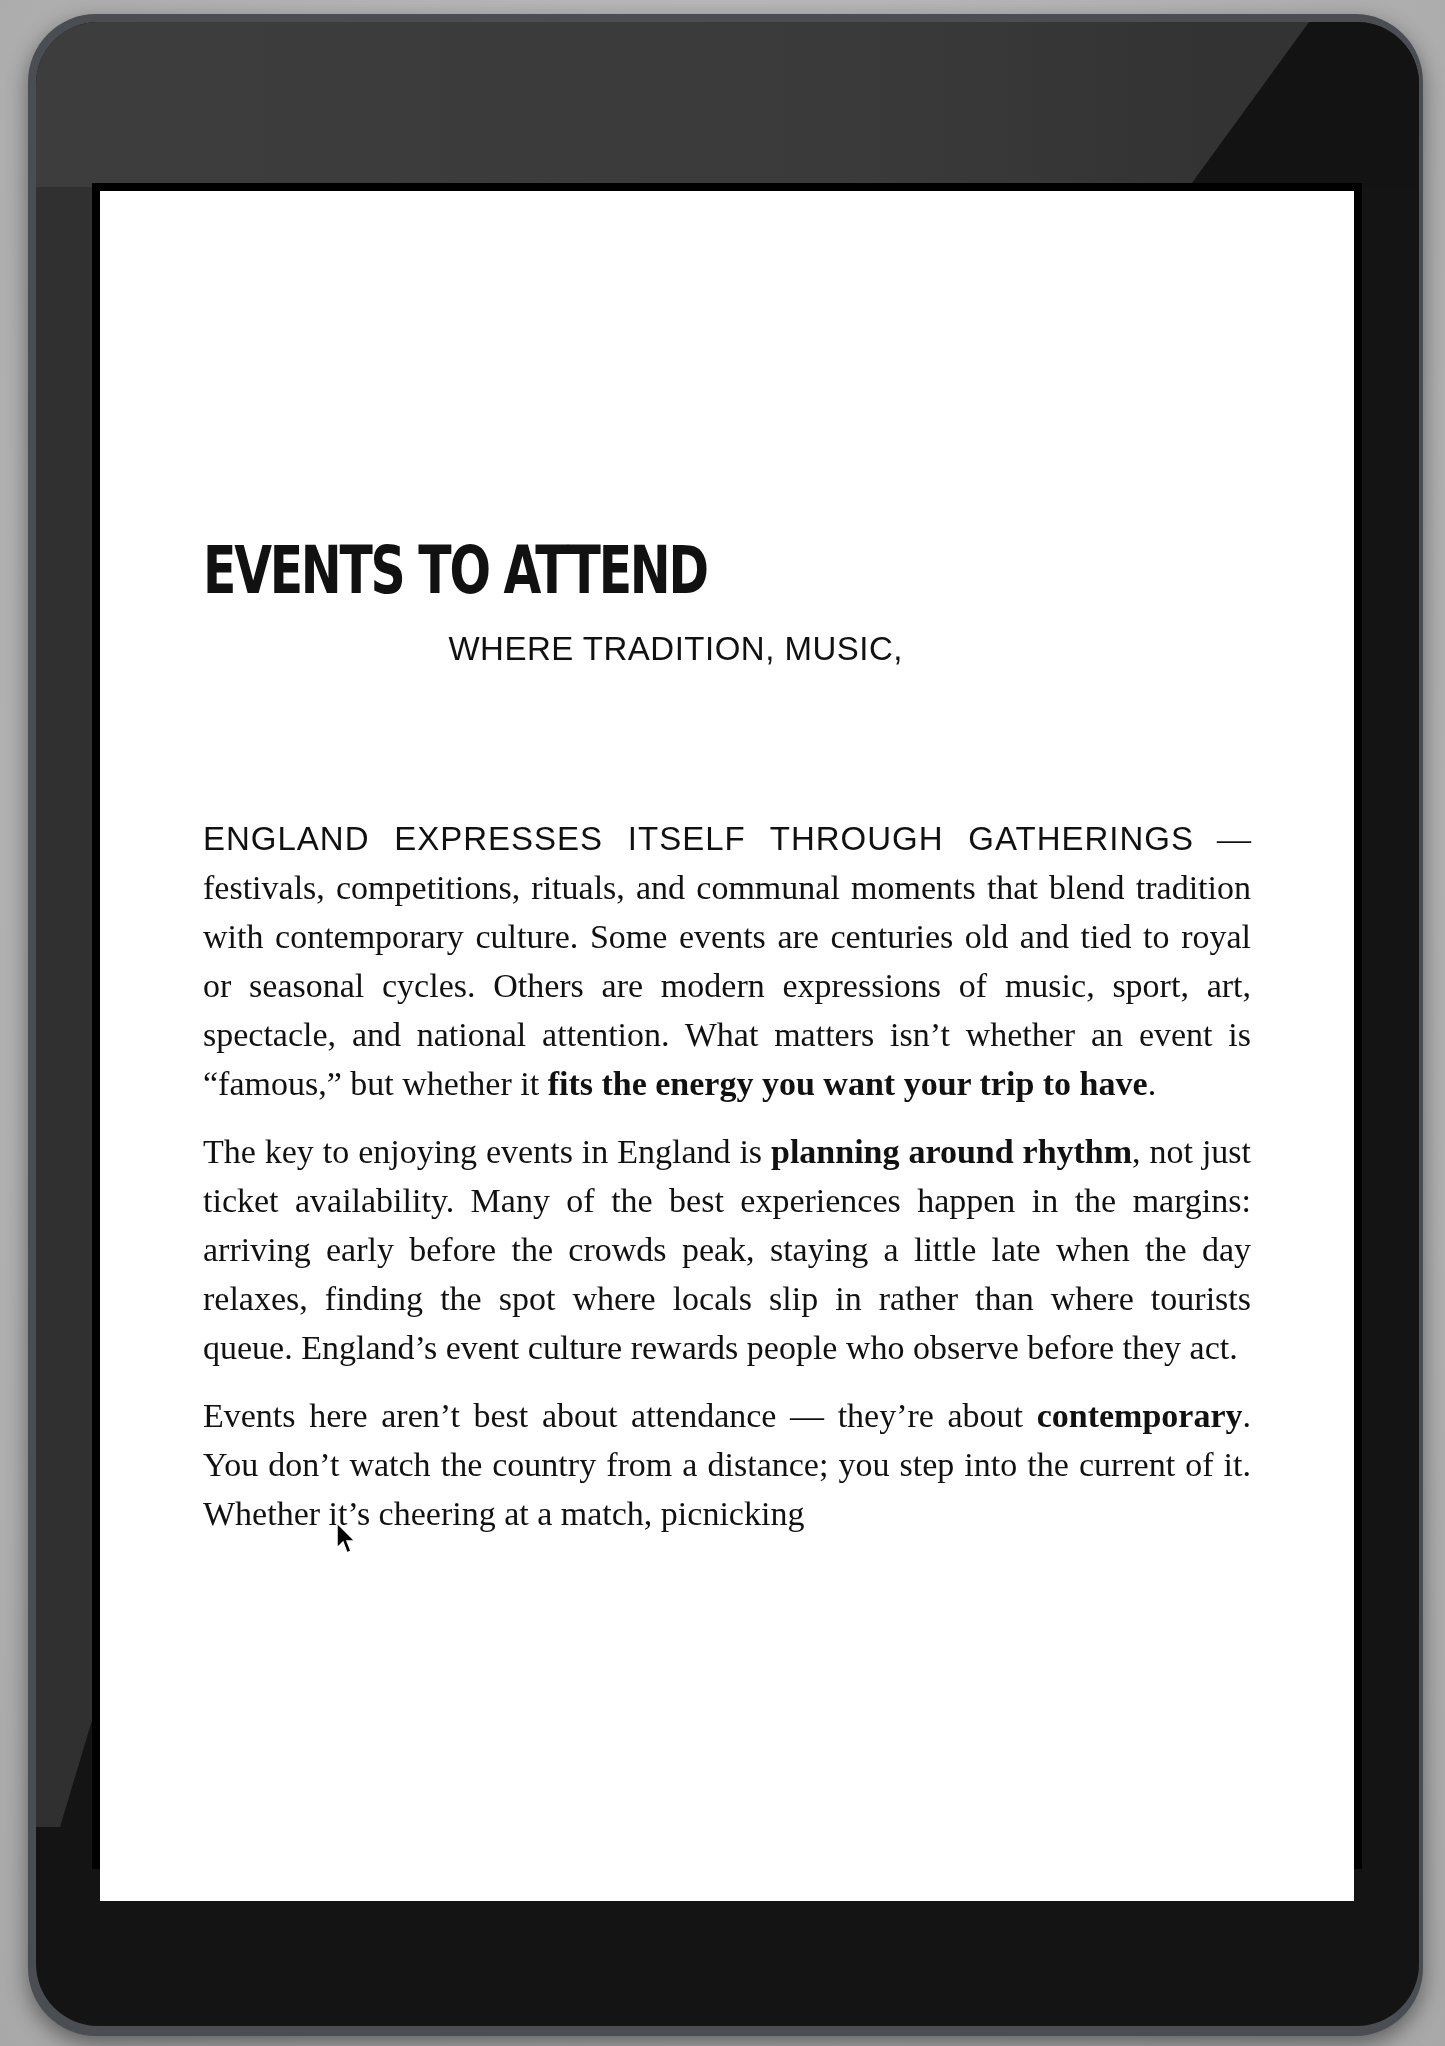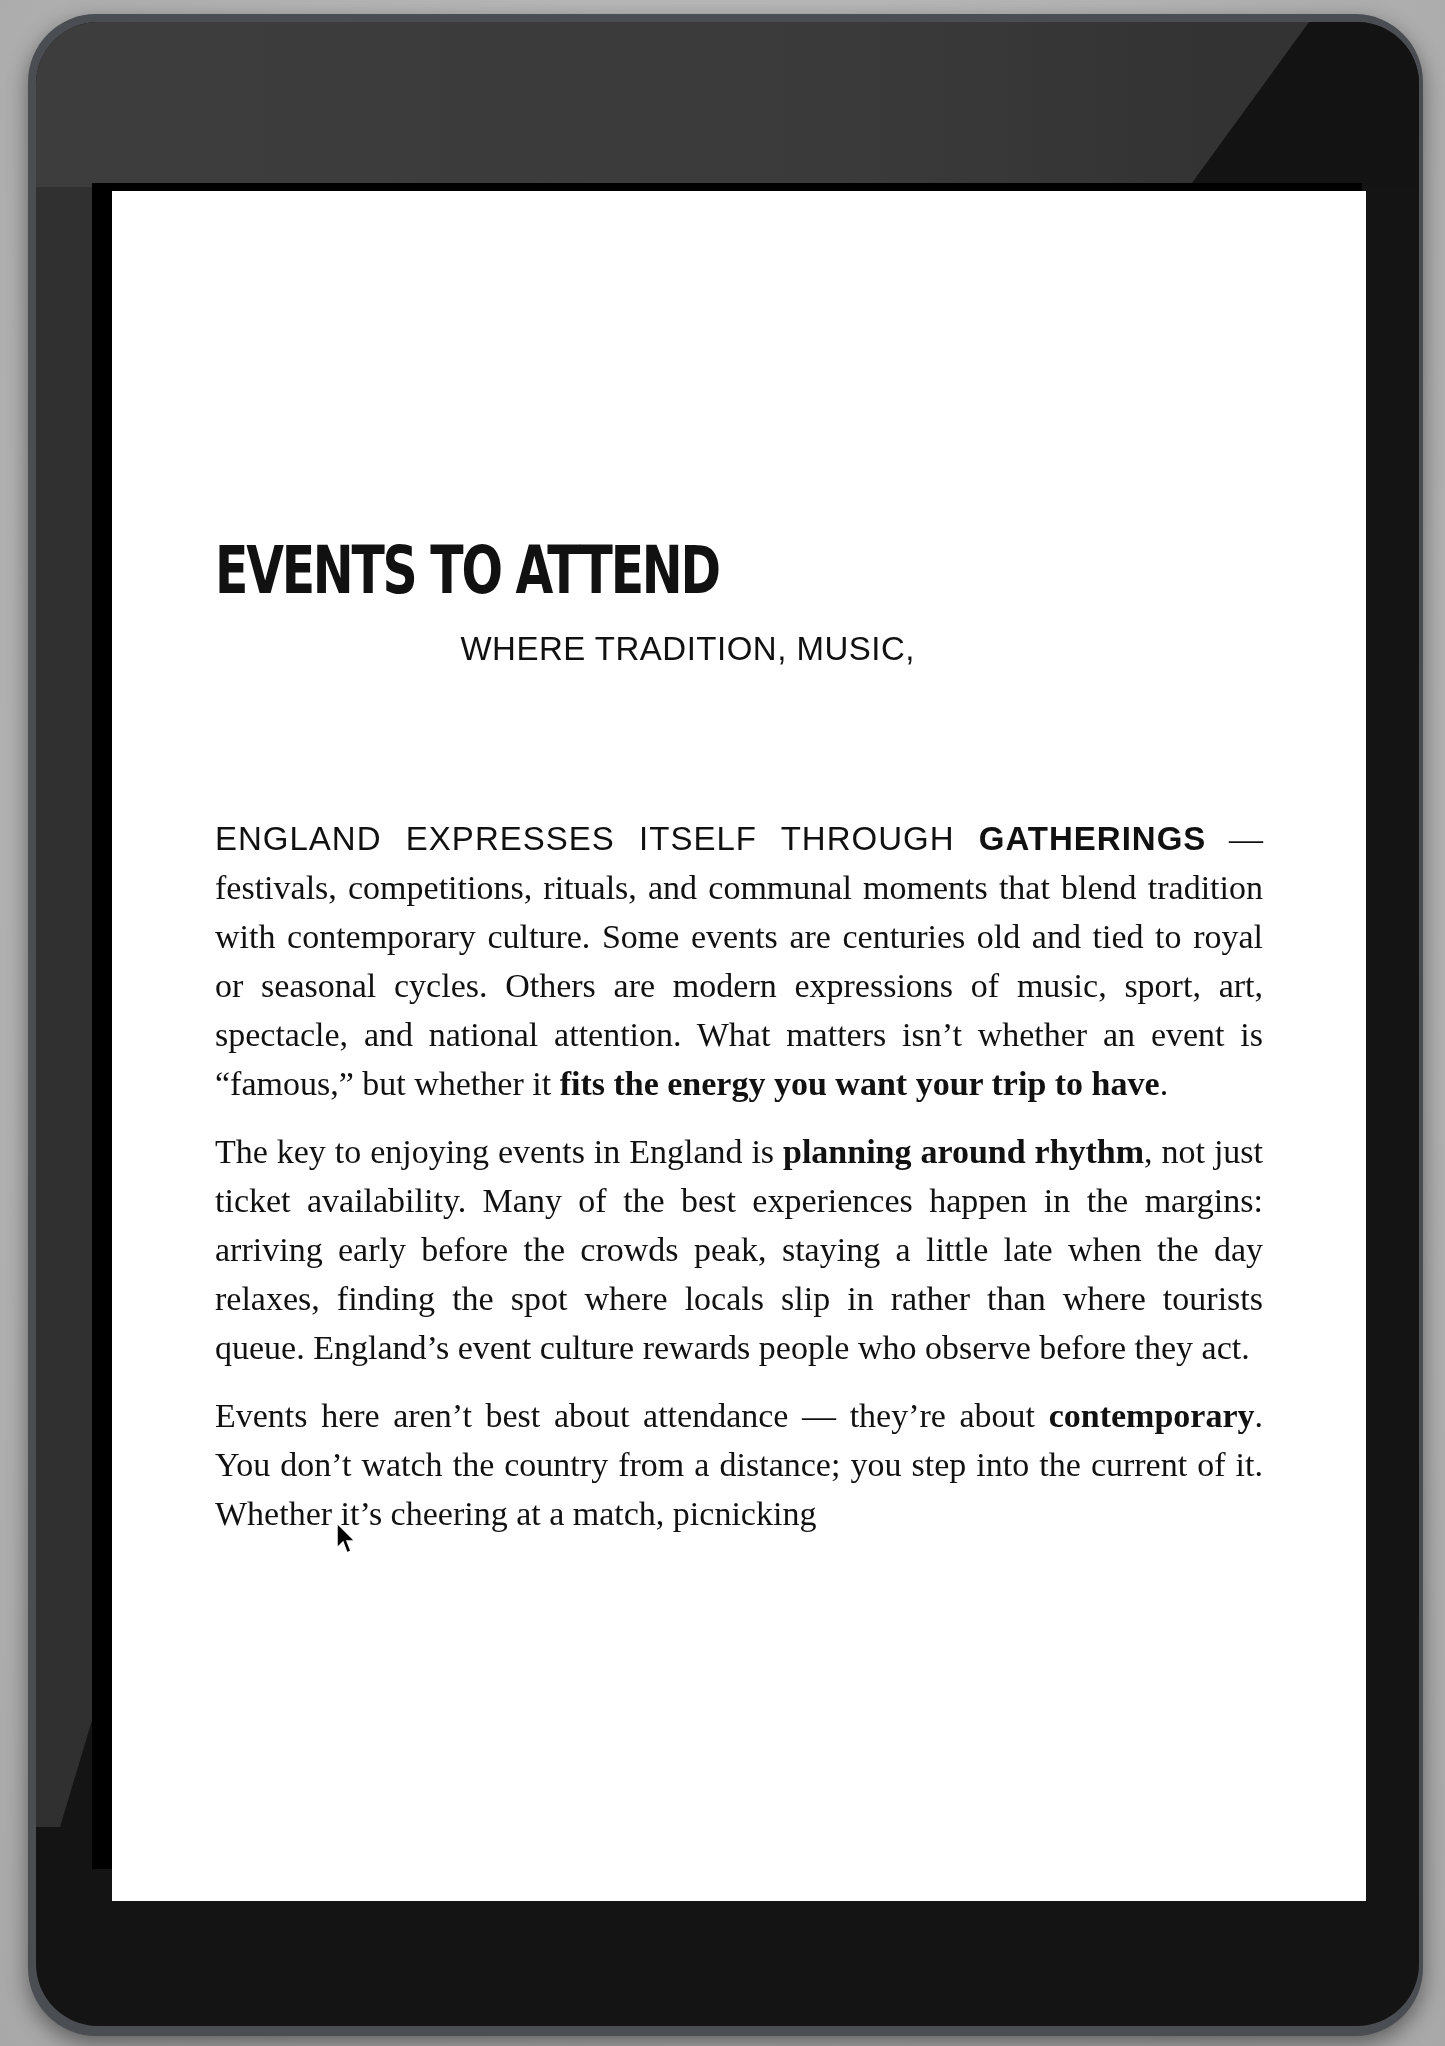--- a/index.html
+++ b/index.html
@@ -31,21 +31,21 @@
   .left-strip {
     position:absolute; left:0; top:165px; width:60px; height:1640px;
     background:#303030;
     clip-path: polygon(0 0, 60px 0, 60px 1520px, 0 1720px);
   }
   .screen-frame {
     position:absolute; left:92px; top:183px; width:1270px; height:1686px;
     background:#000;
   }
   .screen {
-    position:absolute; left:112px; top:191px; width:1254px; height:1710px;
+    position:absolute; left:100px; top:191px; width:1254px; height:1710px;
     background:#fff;
   }
   .page {
     position:absolute; left:103px; top:0; width:1048px;
   }
   .title {
     position:absolute; top:345px; left:0;
     font-family:"DejaVu Sans", sans-serif; font-weight:bold;
     font-size:66px; line-height:70px; letter-spacing:-3px;
     transform:scaleX(0.74); transform-origin:left top;
@@ -59,21 +59,21 @@
   .subtitle div { white-space:nowrap; }
   .body {
     position:absolute; top:623px; left:0; width:1048px;
     font-family:"Liberation Serif", serif; font-size:34px; line-height:49px;
     text-align:justify; color:#111;
   }
   .body p { margin:0 0 19px 0; }
   .lead {
     font-family:"Liberation Sans", sans-serif; font-size:33px; letter-spacing:1px;
   }
-  .lead b { font-weight:bold; }
+  .lead b { font-weight:normal; }
   b { font-weight:bold; }
   .cursor {
     position:absolute; left:336px; top:1522px; width:22px; height:34px;
   }
 </style>
 </head>
 <body>
 
 <div class="device"></div>
 <div class="bezel">

